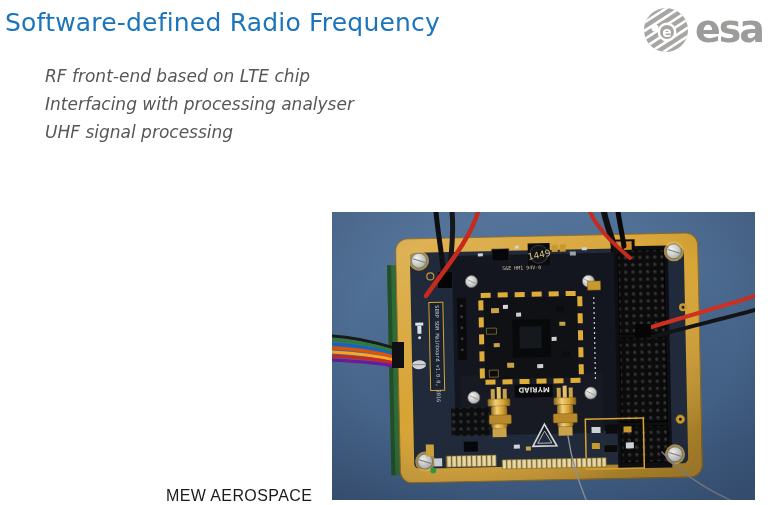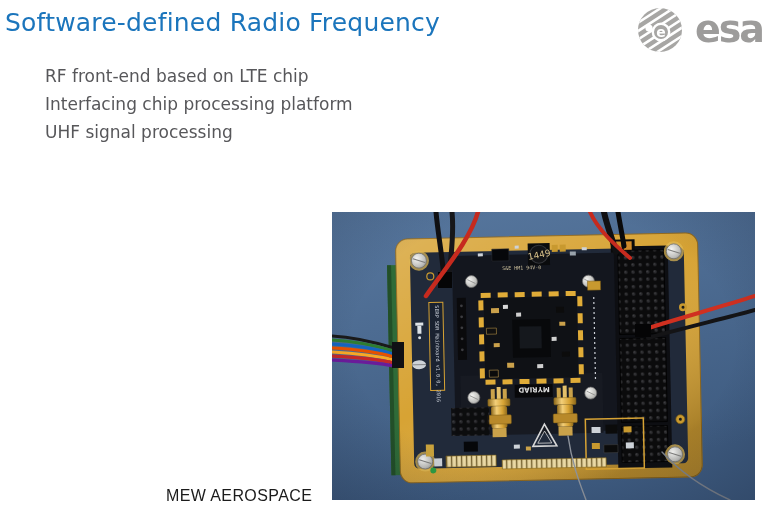--- a/index.html
+++ b/index.html
@@ -7,27 +7,27 @@
     width:768px; height:505px; background:#ffffff; position:relative;
     overflow:hidden; font-family:"DejaVu Sans", sans-serif;
   }
   .page-title {
     position:absolute; left:5px; top:8px; margin:0;
     font-size:25px; font-weight:400; color:#1b75bc; letter-spacing:0.2px;
   }
   .esa-logo { position:absolute; top:3px; right:5px; display:flex; align-items:center; }
   .esa-text {
     font-size:38px; font-weight:bold; color:#9d9c9b; letter-spacing:-2px;
-    line-height:1; margin-left:11px;
+    line-height:1; margin-left:5px;
   }
   .bullet-list {
     position:absolute; left:45px; top:62px; margin:0; padding:0; list-style:none;
     font-size:17px; color:#57575a;
   }
-  .bullet-list li { line-height:28px; white-space:nowrap; }
+  .bullet-list li { line-height:28px; white-space:nowrap;font-style:italic; }
   .photo-figure { position:absolute; left:332px; top:212px; width:423px; height:288px; margin:0; }
   .photo-figure svg { display:block; }
   .caption {
     position:absolute; left:166px; top:487px; font-size:16px; color:#1b1b1b;
     font-family:Liberation Sans, sans-serif; letter-spacing:0.4px;
   }
 </style>
 </head>
 <body>
 
@@ -53,21 +53,21 @@
       <circle cx="13" cy="25" r="3.6" fill="#ffffff"></circle>
       <circle cx="25" cy="29" r="8.2" fill="#a7a6a4" stroke="#ffffff" stroke-width="2.4"></circle>
       <text x="25" y="34" text-anchor="middle" font-size="14" font-weight="bold" fill="#ffffff" font-family="DejaVu Sans, sans-serif">e</text>
     </g>
   </svg>
   <span class="esa-text">esa</span>
 </div>
 
 <ul class="bullet-list">
   <li>RF front-end based on LTE chip</li>
-  <li>Interfacing chip processing platform</li>
+  <li>Interfacing with processing analyser</li>
   <li>UHF signal processing</li>
 </ul>
 
 <figure class="photo-figure">
 <svg width="423" height="288" viewBox="0 0 423 288">
   <defs>
     <linearGradient id="bgGrad" x1="0" y1="0" x2="0.3" y2="1">
       <stop offset="0" stop-color="#57779e"></stop>
       <stop offset="1" stop-color="#3e5b80"></stop>
     </linearGradient>

